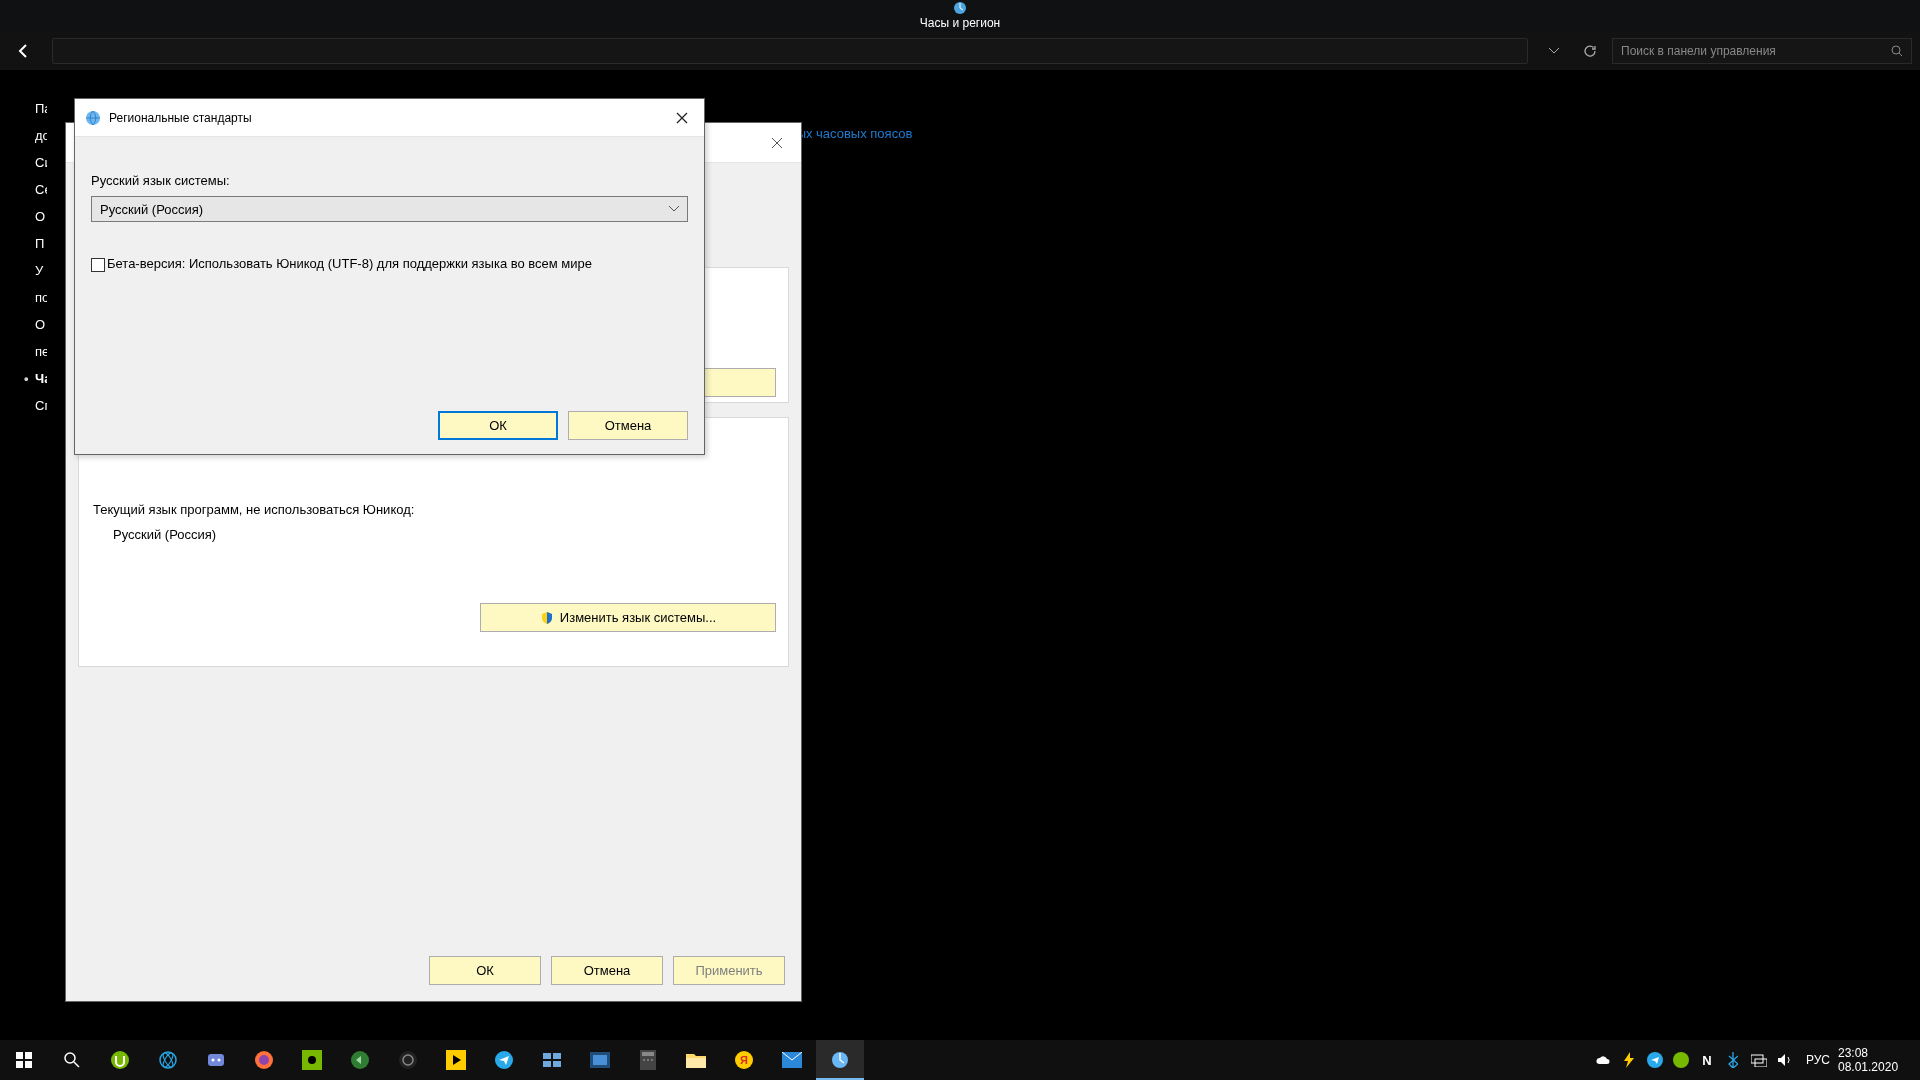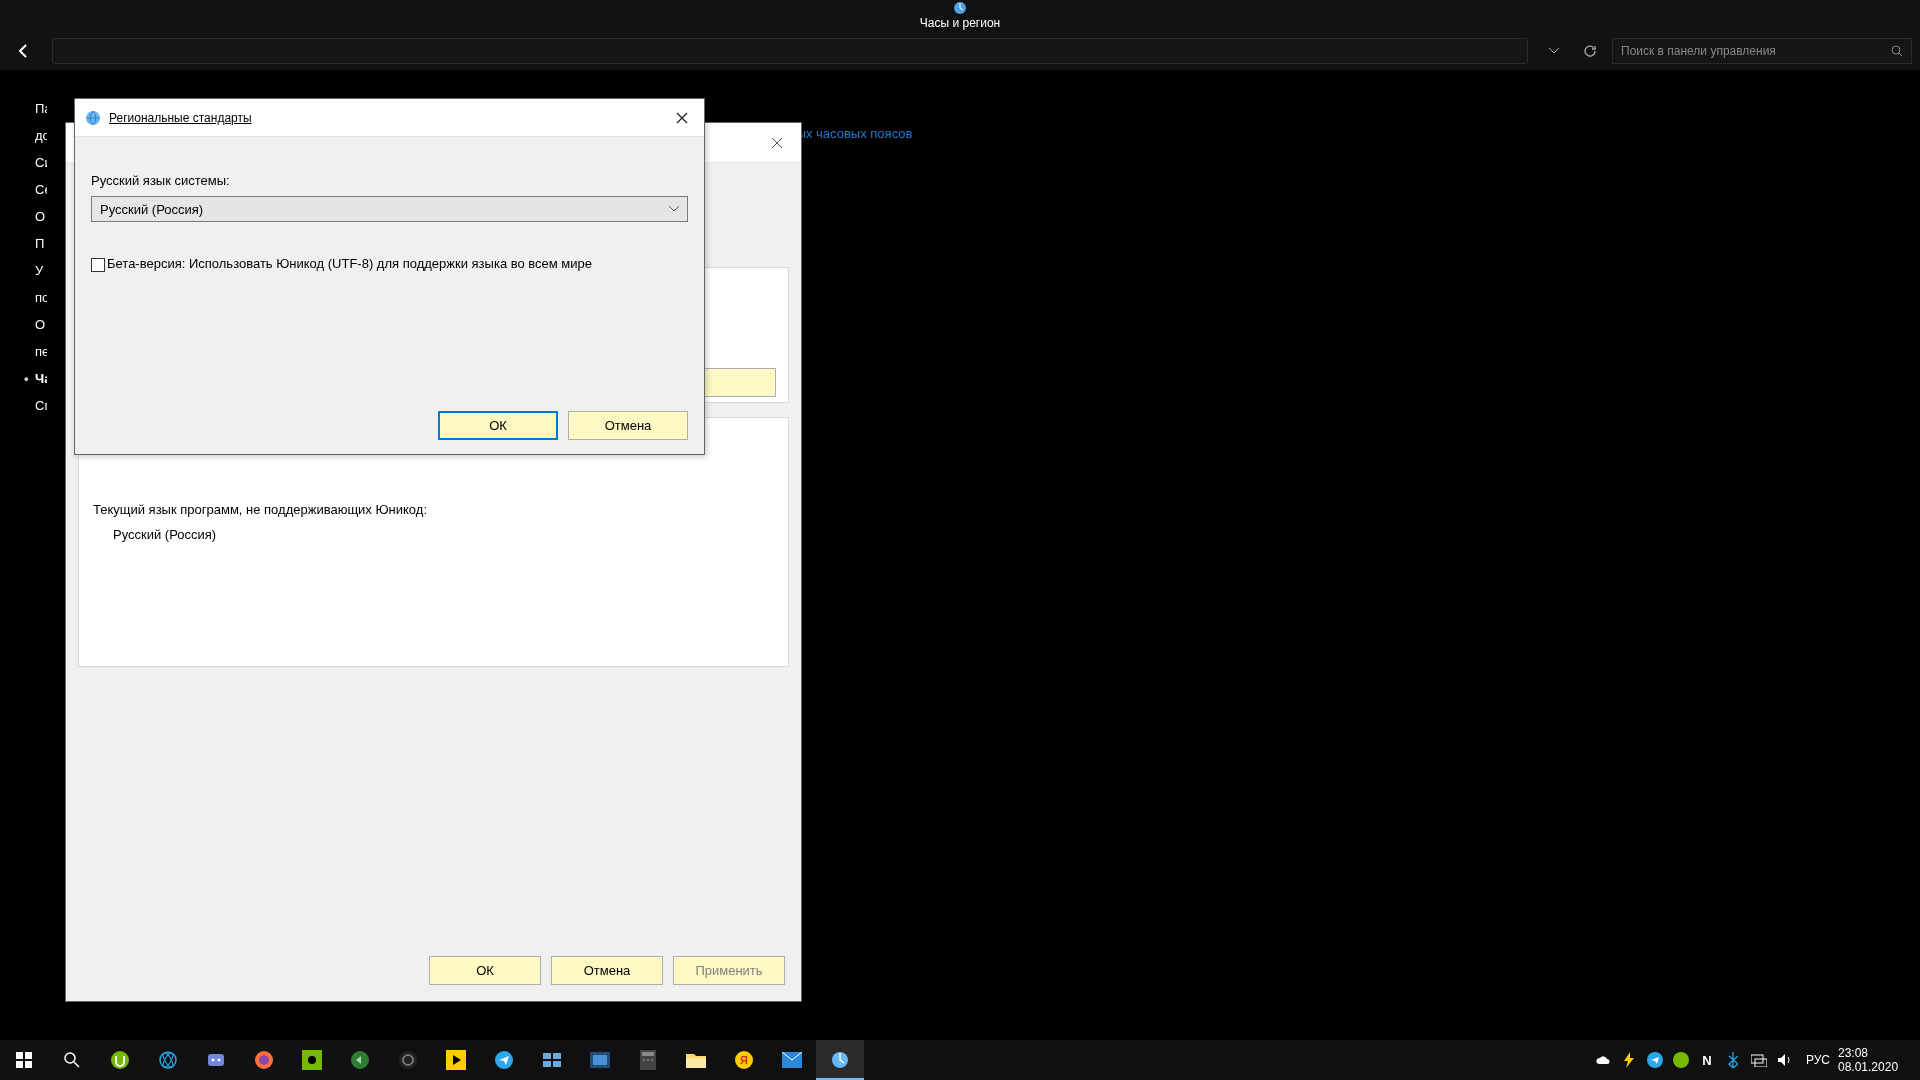--- a/index.html
+++ b/index.html
@@ -49,21 +49,21 @@
 .winbtn { height: 29px; background: #fef9c3; border: 1px solid #adadad; font-size: 13px; color: #000; display: inline-flex; align-items: center; justify-content: center; cursor: default; }
 .winbtn.primary { border: 2px solid #0078d7; }
 .winbtn.disabled { color: #808080; }
 .winbtn .shield { margin-right: 6px; }
 
 .dlg-region .footer { position: absolute; bottom: 16px; right: 16px; display: flex; gap: 10px; }
 .dlg-region .footer .winbtn { width: 112px; }
 
 
 .dlg-std { position: absolute; left: 74px; top: 98px; width: 631px; height: 357px; background: #f0f0f0; border: 1px solid #646464; box-shadow: 2px 2px 6px rgba(0,0,0,.2); }
-.dlg-std .std-titlebar { height: 38px; background: #fff; display: flex; align-items: center; padding: 0 10px; border-bottom: 1px solid #e5e5e5; text-decoration: underline; }
+.dlg-std .std-titlebar { height: 38px; background: #fff; display: flex; align-items: center; padding: 0 10px; border-bottom: 1px solid #e5e5e5; }
 .dlg-std .std-titlebar .icon { width: 16px; height: 16px; margin-right: 8px; }
 .dlg-std .std-titlebar .title { flex: 1; font-size: 12px; color:#000; }
 .dlg-std .std-titlebar .close { width: 24px; height: 24px; display:flex; align-items:center; justify-content:center; color:#222; }
 .dlg-std .std-body { padding: 14px 16px; font-size: 13px; color:#000; }
 .dlg-std .desc { line-height: 1.55; }
 .dlg-std .lbl2 { margin-top: 22px; }
 .dlg-std .combo { margin-top: 8px; height: 26px; width: 597px; border: 1px solid #7a7a7a; background: #e6e6e6; display: flex; align-items: center; padding: 0 8px; justify-content: space-between; font-size: 13px; }
 .dlg-std .cbx-row { margin-top: 34px; display: flex; align-items: flex-start; gap: 2px; }
 .dlg-std .cbx { width: 14px; height: 14px; border: 1px solid #333; background:#fff; margin-top: 2px; flex-shrink:0; }
 .dlg-std .footer2 { position: absolute; right: 16px; bottom: 14px; display: flex; gap: 10px; }
@@ -175,22 +175,31 @@
           </svg>
       </span>
     </div>
     <div class="body">
 
       <div class="group1">
         <div class="winbtn g-btn"></div>
       </div>
 
       <div class="group2">
-        <div class="lbl">Текущий язык программ, не поддерживающих Юникод:</div>
+        <div class="lbl">Текущий язык программ, не использоваться Юникод:</div>
         <div class="val">Русский (Россия)</div>
+        <div class="winbtn chg-btn">
+          <span class="shield">
+            <svg width="14" height="14" viewBox="0 0 14 14">
+                <path d="M7 1l5 2v4c0 3-2 5-5 6-3-1-5-3-5-6V3z" fill="#fcd116"></path>
+                <path d="M7 1l5 2v4c0 3-2 5-5 6V1z" fill="#1e6fd6"></path>
+              </svg>
+          </span>
+          <span>Изменить язык системы...</span>
+        </div>
       </div>
 
       <div class="footer">
         <div class="winbtn">ОК</div>
         <div class="winbtn">Отмена</div>
         <div class="winbtn disabled">Применить</div>
       </div>
     </div>
   </div>
 

